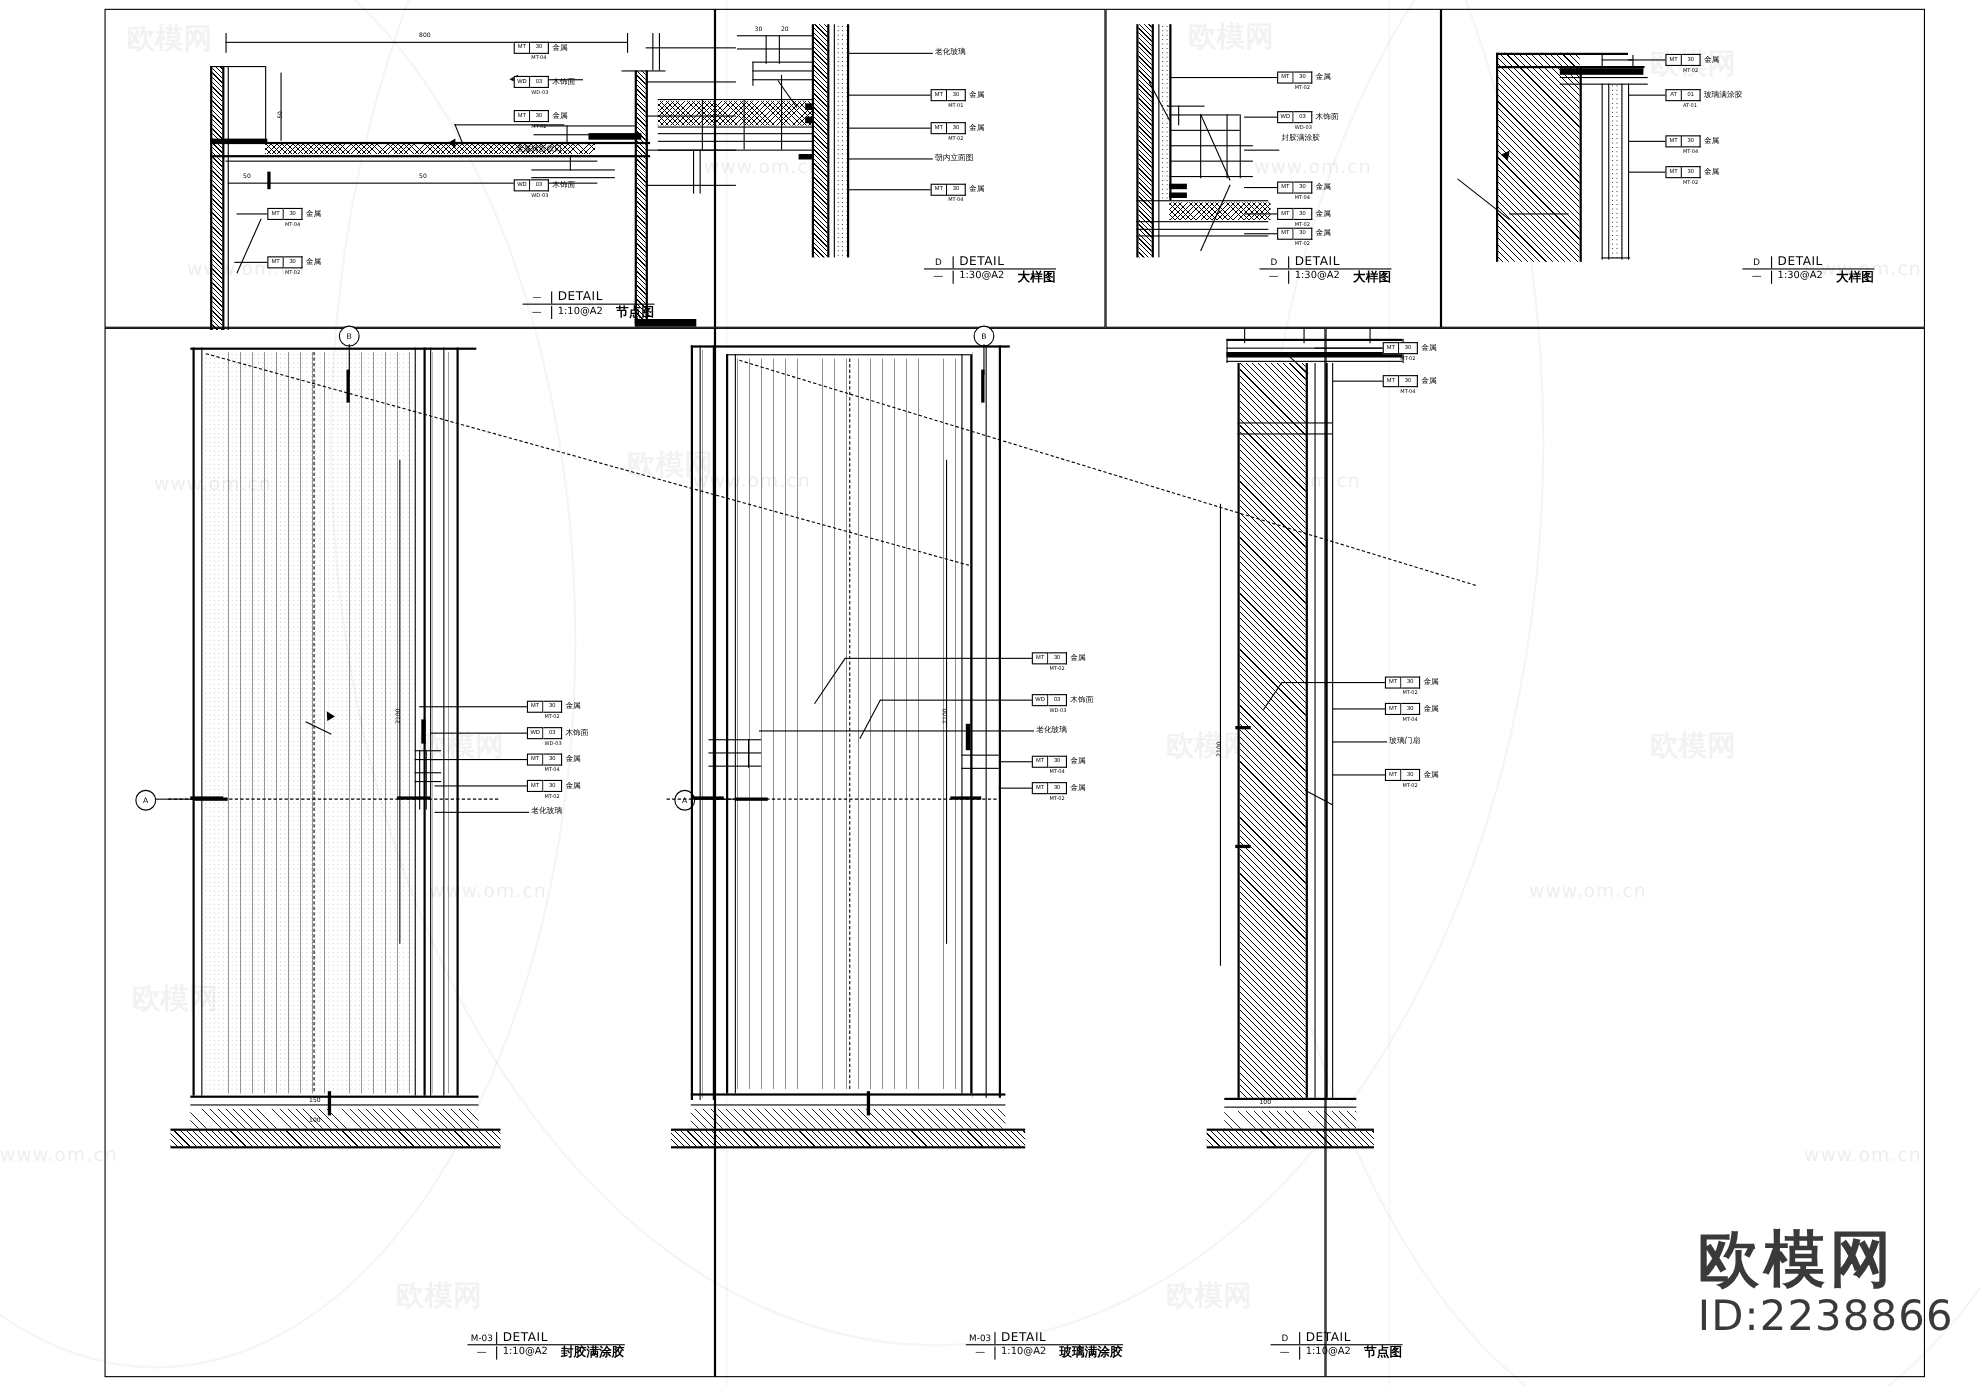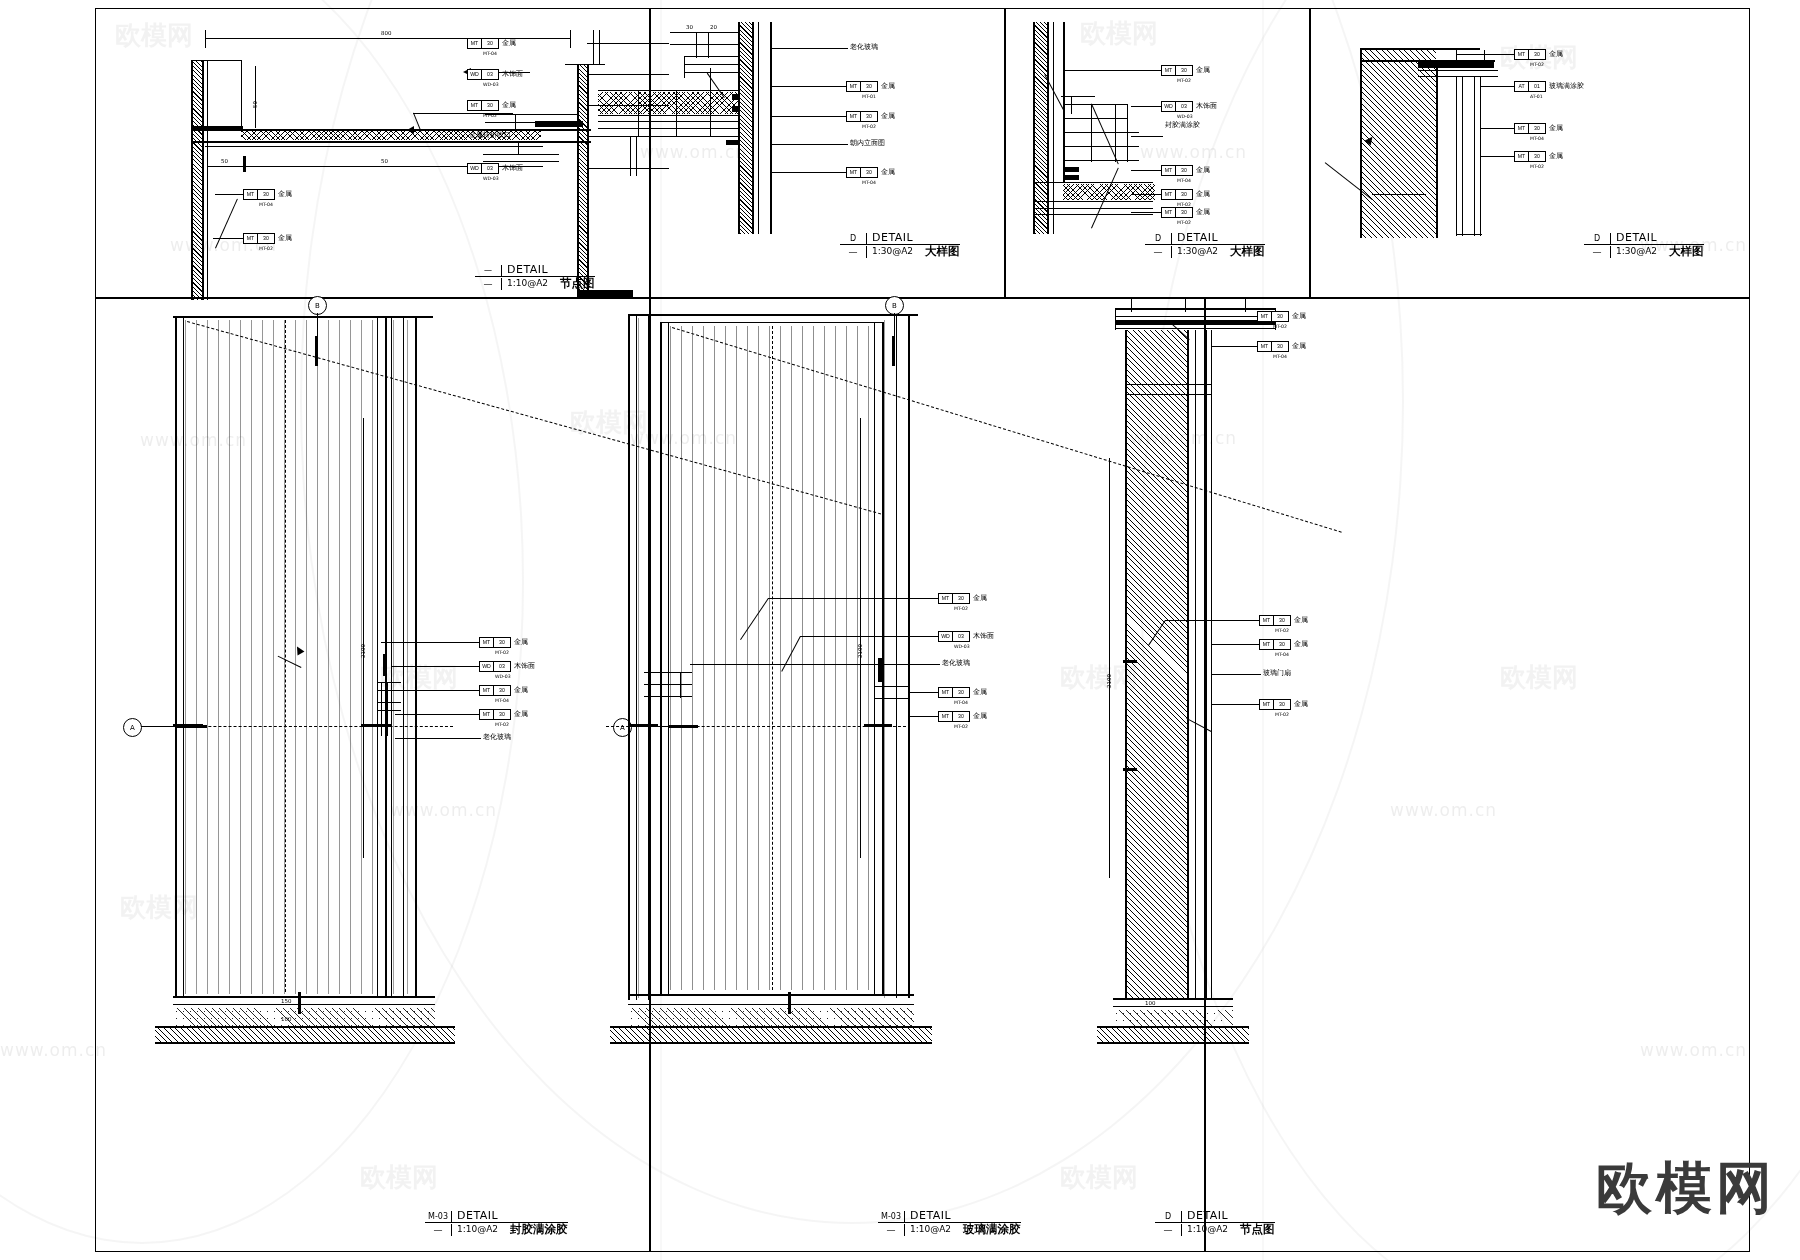--- a/index.html
+++ b/index.html
@@ -767,15 +767,16 @@
       <div class="row2">
         <span class="tb-dash">—</span>
         <span class="tb-scale">1:10@A2</span>
         <span class="tb-name">节点图</span>
       </div>
     </div>
   </div>
 
   <div class="logo">
     <div class="cn">欧模网</div>
+    <div class="id">ID:2238866</div>
   </div>
 
 </div>
 
 </body></html>

